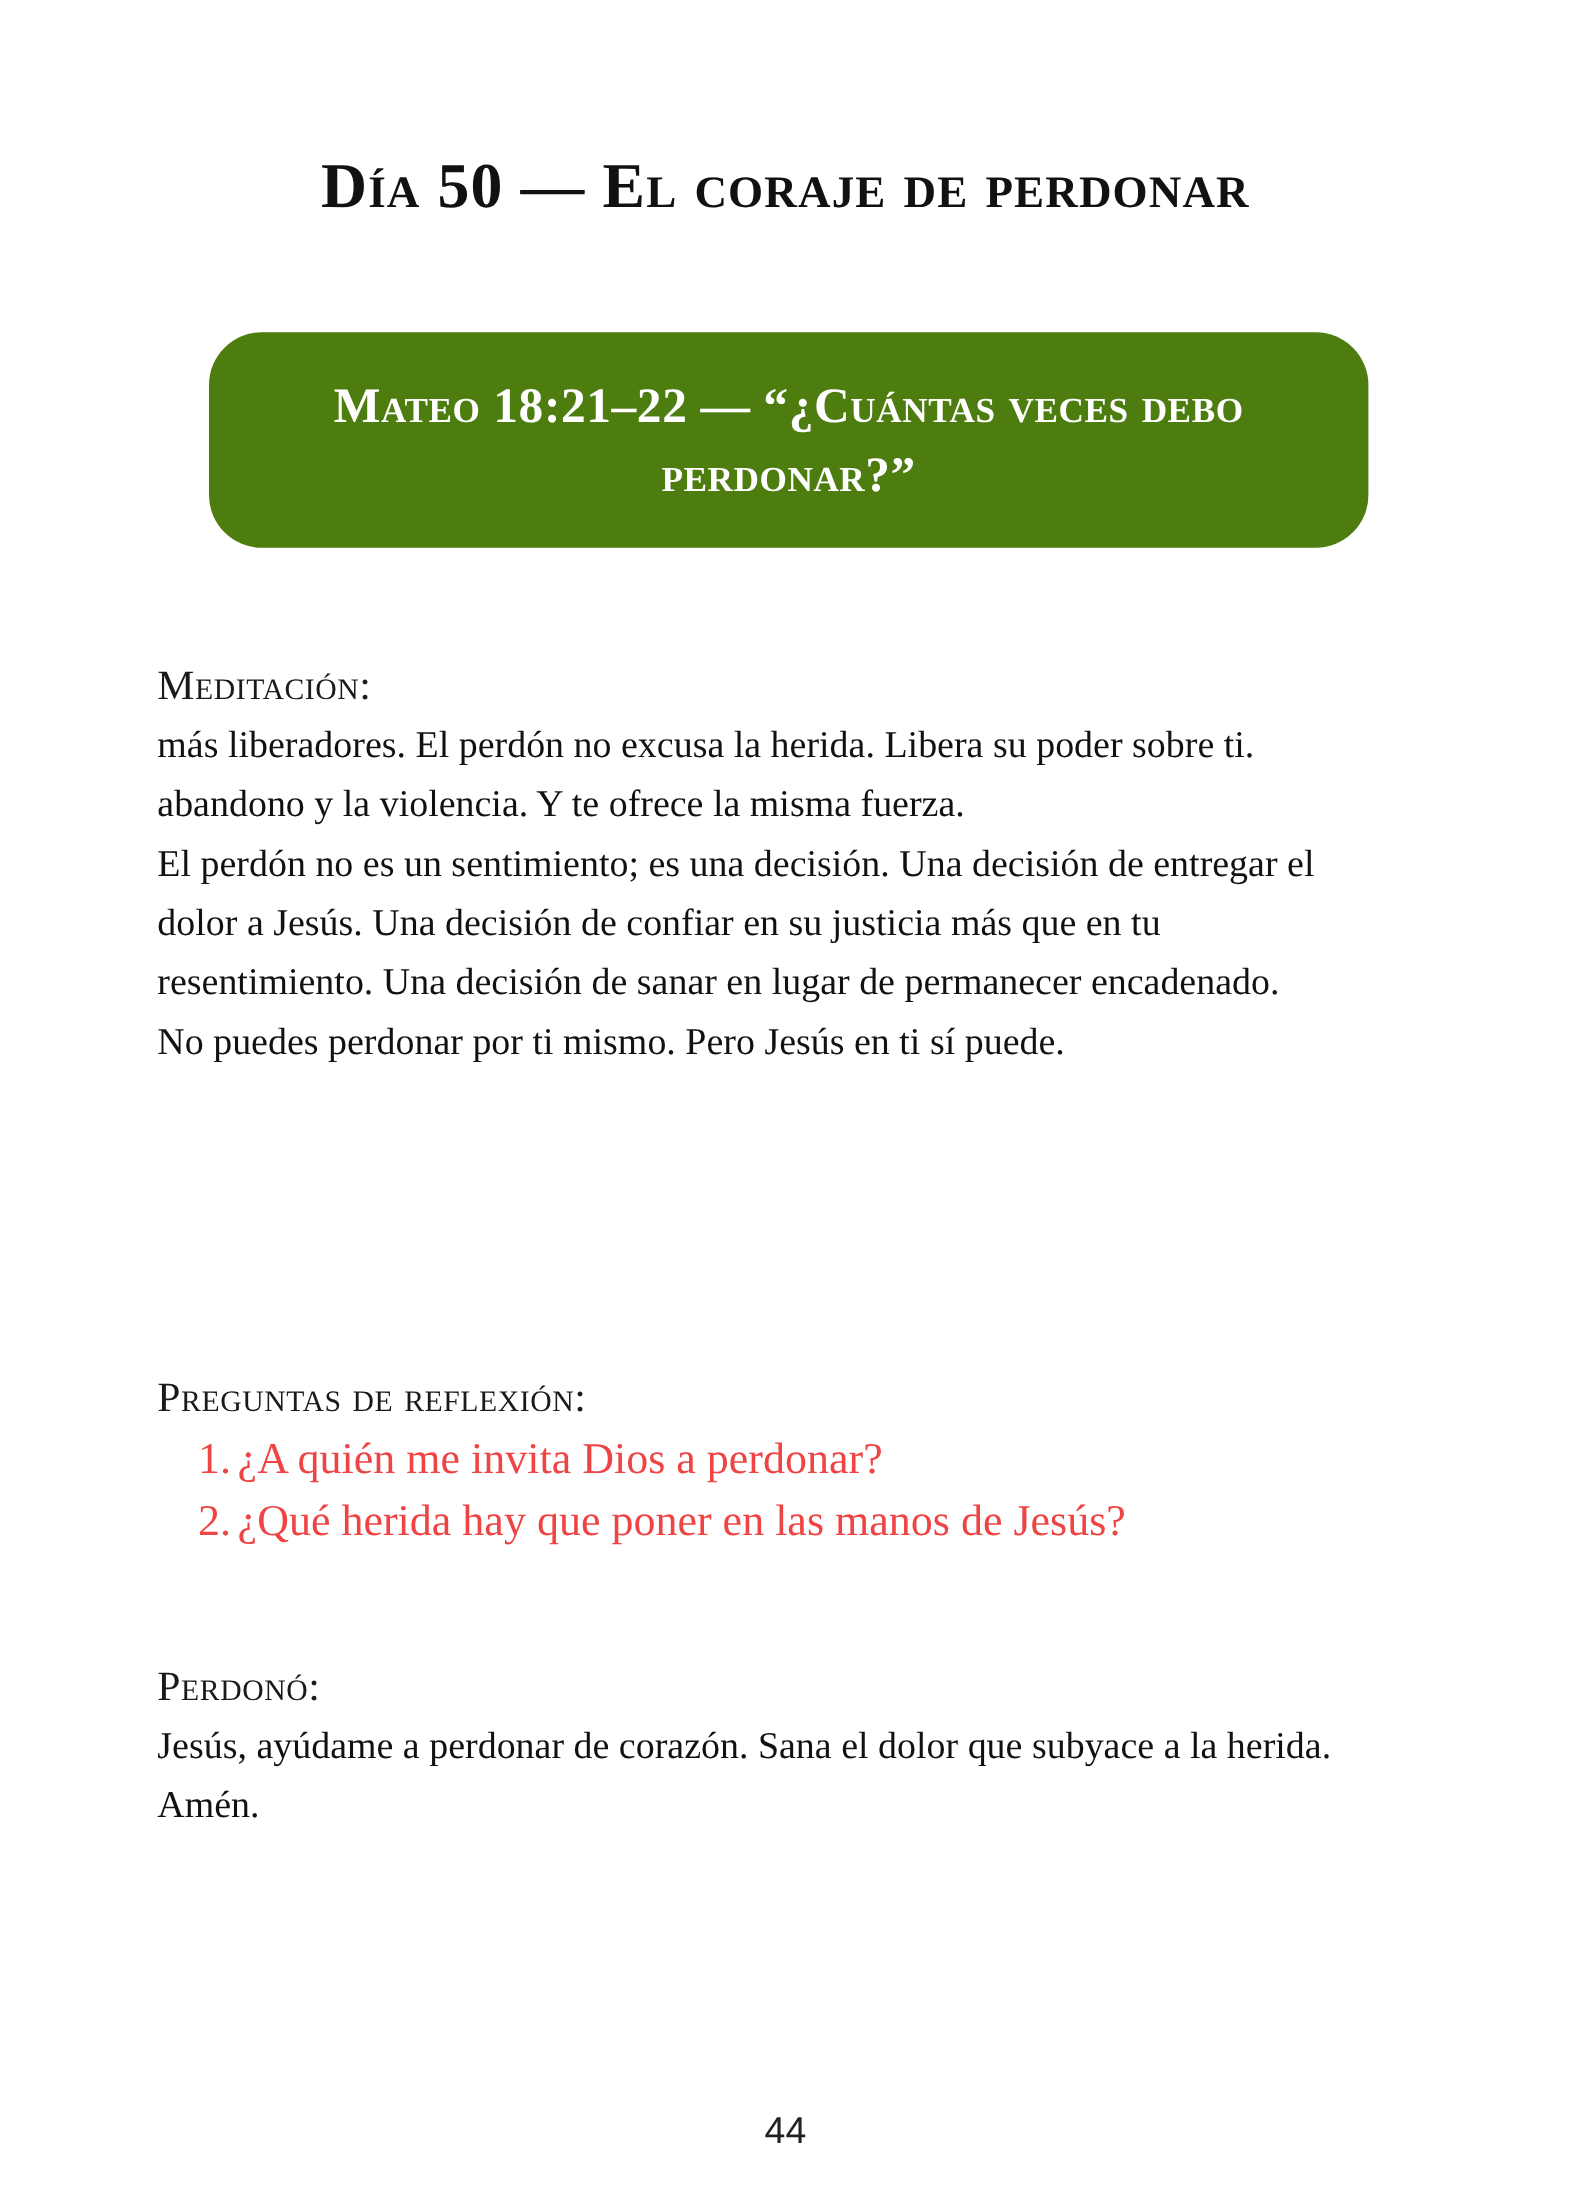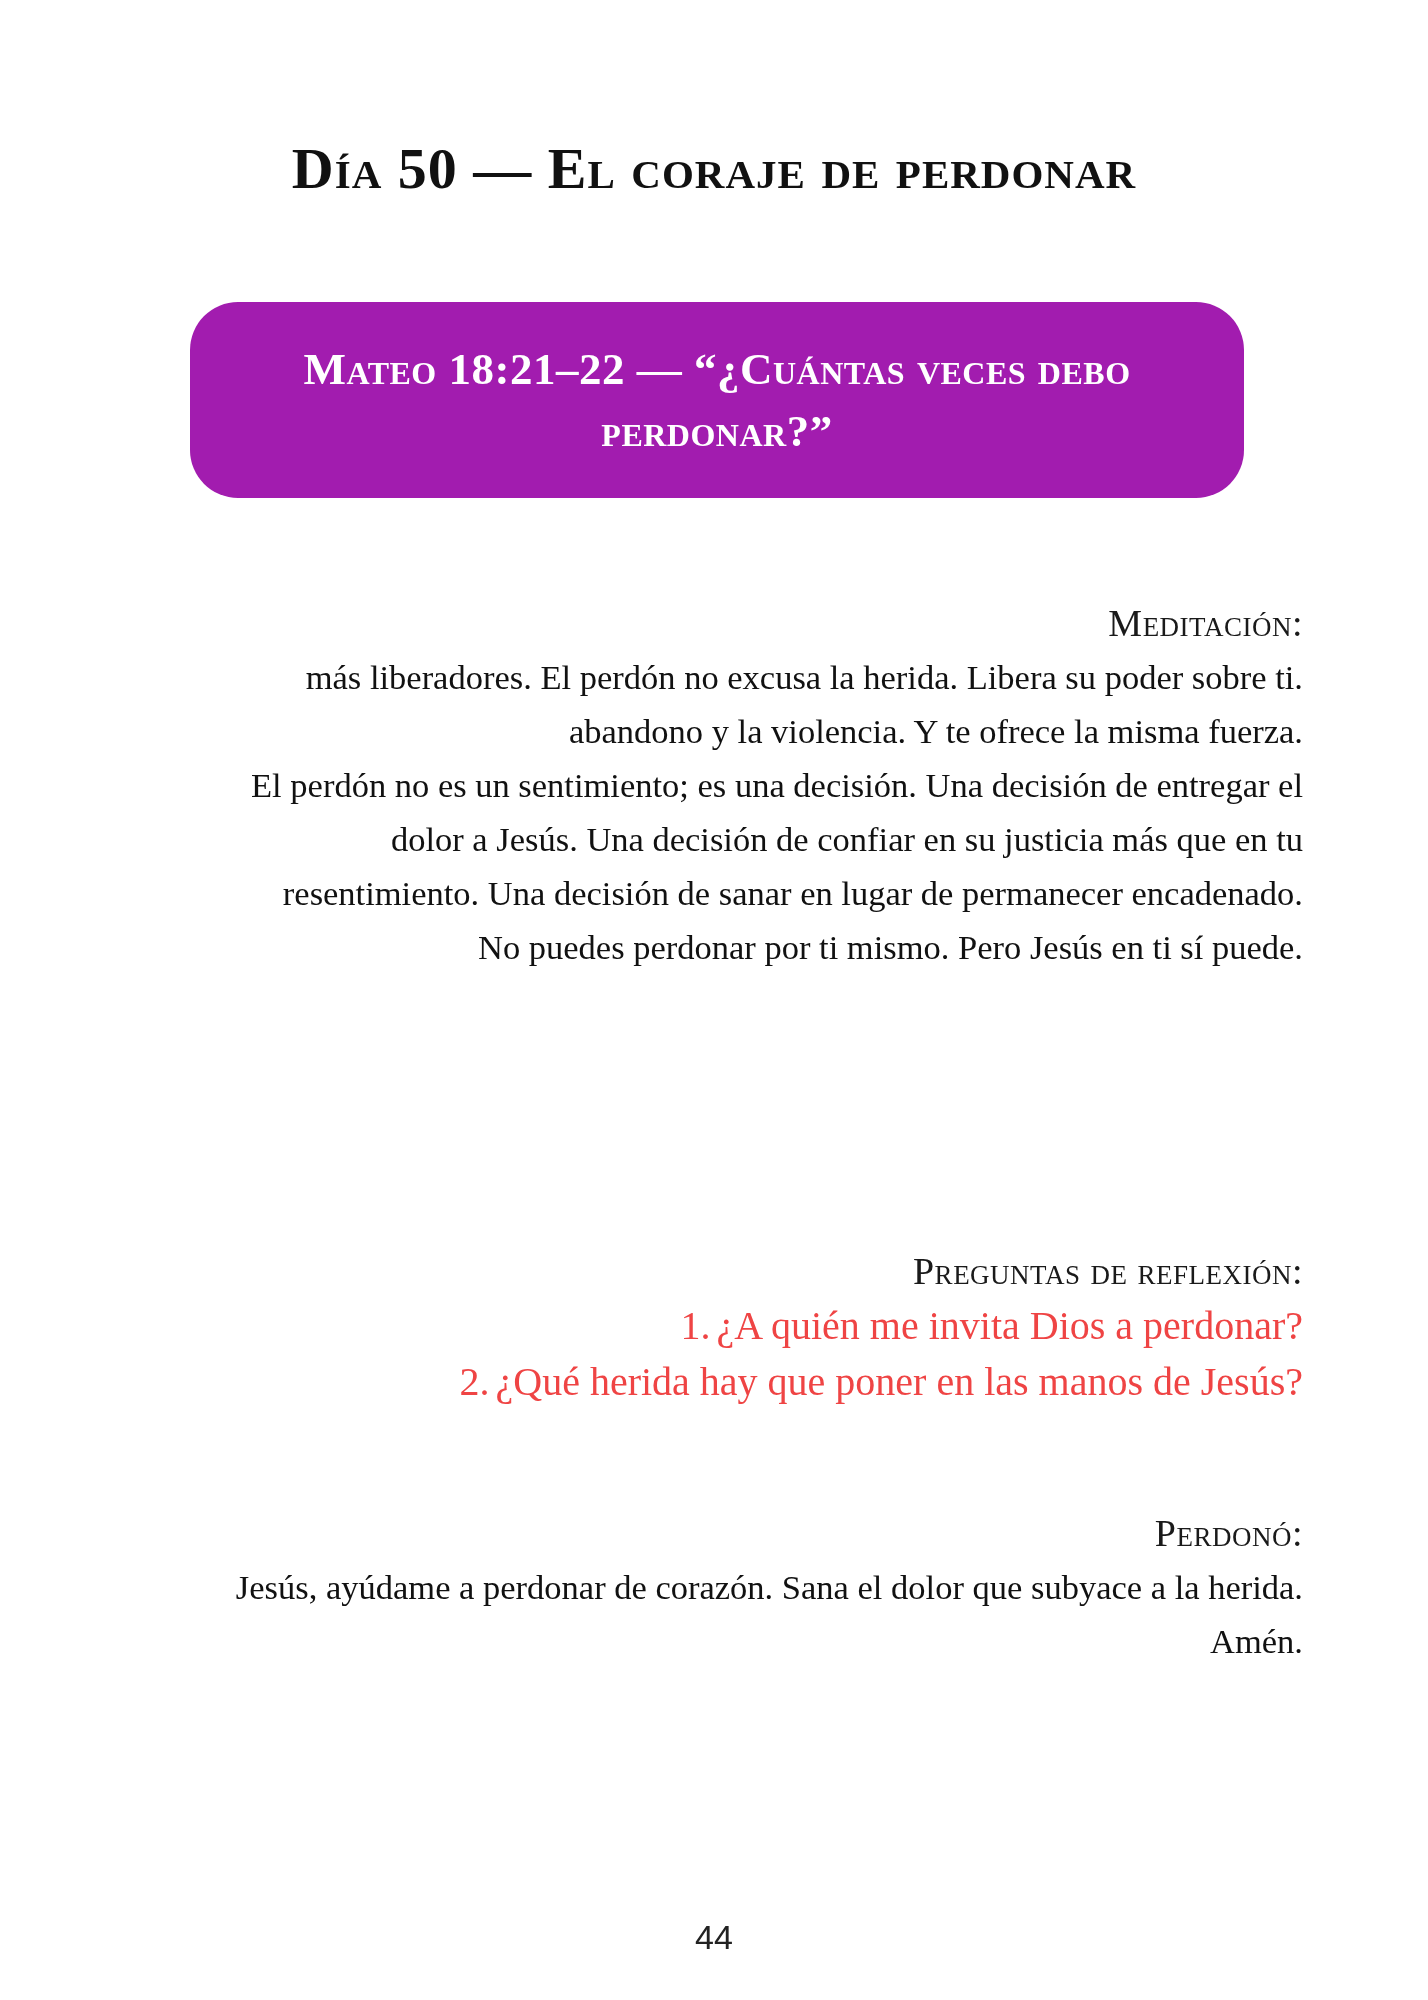--- a/index.html
+++ b/index.html
@@ -28,21 +28,21 @@
       letter-spacing: 1px;
       color: #111111;
       margin: 0;
     }
     .verse-box {
       position: absolute;
       top: 302px;
       left: 190px;
       width: 1054px;
       height: 196px;
-      background: #a21caf;
+      background: #4d7c0f;
       border-radius: 48px;
       display: flex;
       align-items: center;
       justify-content: center;
       box-sizing: border-box;
       padding: 0 40px;
     }
     .verse-text {
       color: #ffffff;
       font-family: "Liberation Serif", serif;
@@ -50,21 +50,20 @@
       font-variant: small-caps;
       font-size: 45px;
       line-height: 62px;
       text-align: center;
       letter-spacing: 0.5px;
     }
     .section {
       position: absolute;
       left: 143px;
       width: 1160px;
-      text-align: right;
     }
     .section-heading {
       font-family: "Liberation Serif", serif;
       font-variant: small-caps;
       font-size: 38px;
       line-height: 54px;
       color: #1a1a1a;
       letter-spacing: 0.5px;
     }
     .body-line {

